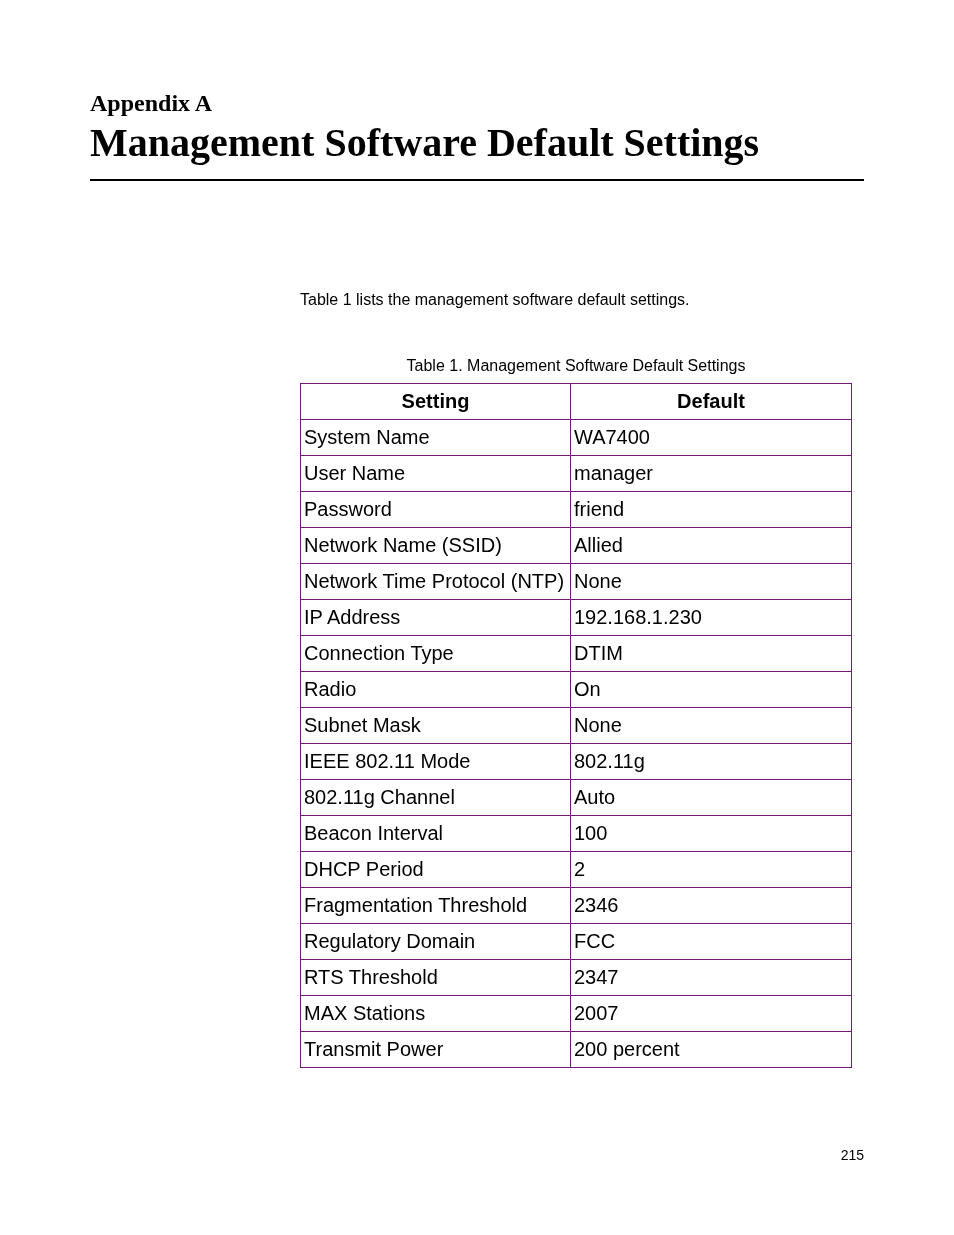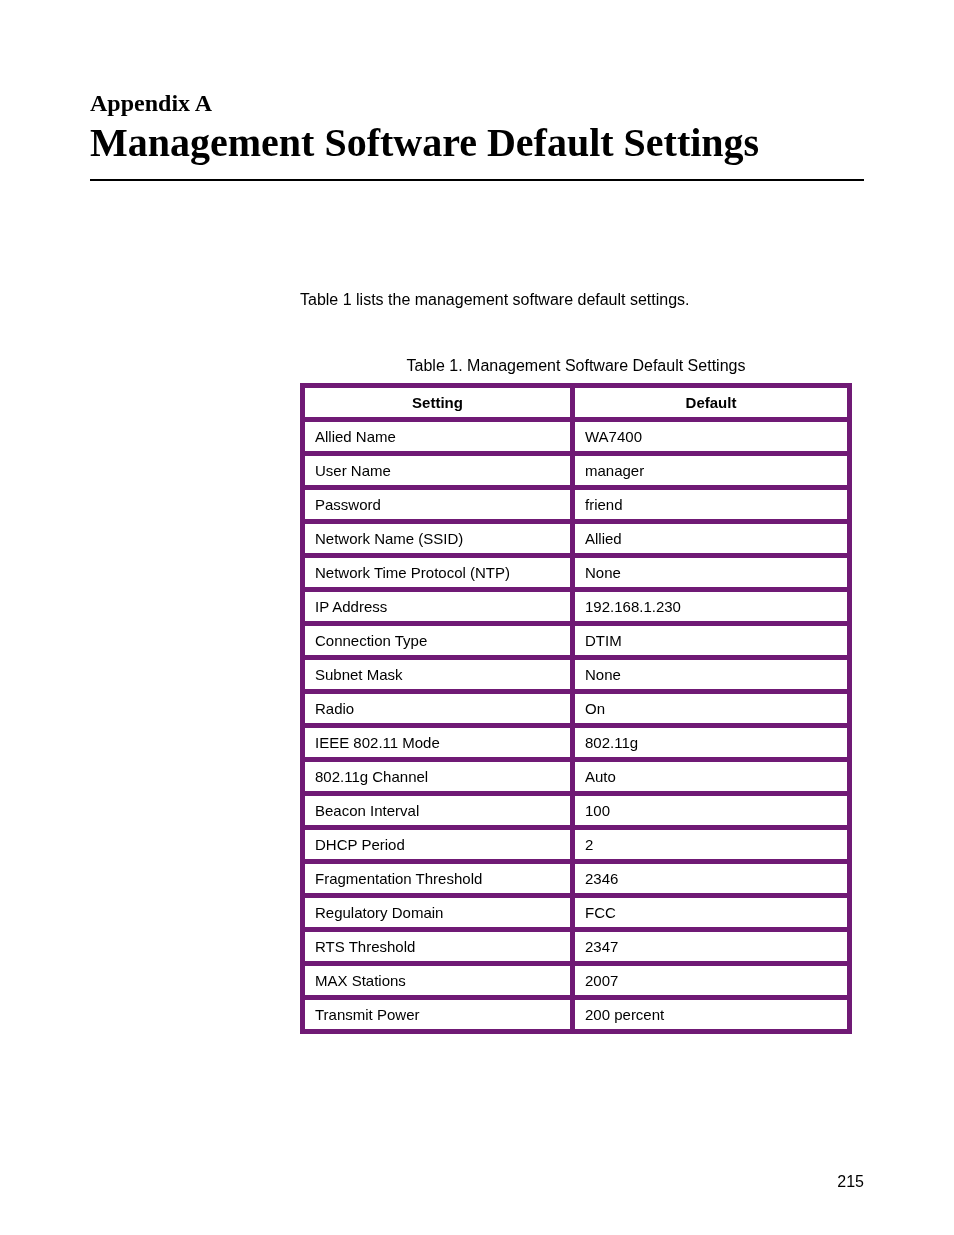--- a/index.html
+++ b/index.html
@@ -4,24 +4,24 @@
   <style>
     * { box-sizing: border-box; margin: 0; padding: 0; }
     html, body { width: 954px; height: 1235px; background: #fff; font-family: Arial, Helvetica, sans-serif; color: #000; }
     .page { width: 954px; height: 1235px; position: relative; padding: 90px 90px 60px 90px; }
     .appendix-label { font-family: "Times New Roman", Times, serif; font-size: 24px; font-weight: bold; margin-bottom: 4px; }
     .title { font-family: "Times New Roman", Times, serif; font-size: 40px; font-weight: bold; line-height: 1.1; border-bottom: 2px solid #000; padding-bottom: 14px; }
     .body { margin-top: 110px; margin-left: 210px; }
     .intro { font-size: 16px; margin-bottom: 14px; }
     .caption { font-size: 16px; text-align: center; margin-bottom: 8px; width: 552px; margin-top: 48px; }
     table.settings { border-collapse: collapse; width: 552px; }
-    table.settings th, table.settings td { border: 5px solid #701a75; padding: 6px 10px; font-size: 15px; text-align: left; vertical-align: middle; }
+    table.settings th, table.settings td { border: 1px solid #701a75; padding: 6px 3px; font-size: 20px; text-align: left; vertical-align: middle; }
     table.settings th { font-weight: bold; text-align: center; }
     table.settings th:first-child, table.settings td:first-child { width: 270px; }
-    .page-number { position: absolute; bottom: 44px; right: 90px; font-size: 16px; }
+    .page-number { position: absolute; bottom: 72px; right: 90px; font-size: 14px; }
   </style>
 </head>
 <body>
 
 <div class="page">
 
   <div>
     <div class="appendix-label">Appendix A</div>
     <div class="title">Management Software Default Settings</div>
   </div>
@@ -32,21 +32,21 @@
 
     <table class="settings">
       <thead>
         <tr>
           <th>Setting</th>
           <th>Default</th>
         </tr>
       </thead>
       <tbody>
         <tr>
-            <td>Allied Name</td>
+            <td>System Name</td>
             <td>WA7400</td>
           </tr>
         <tr>
             <td>User Name</td>
             <td>manager</td>
           </tr>
         <tr>
             <td>Password</td>
             <td>friend</td>
           </tr>
@@ -60,26 +60,26 @@
           </tr>
         <tr>
             <td>IP Address</td>
             <td>192.168.1.230</td>
           </tr>
         <tr>
             <td>Connection Type</td>
             <td>DTIM</td>
           </tr>
         <tr>
+            <td>Radio</td>
+            <td>On</td>
+          </tr>
+        <tr>
             <td>Subnet Mask</td>
             <td>None</td>
-          </tr>
-        <tr>
-            <td>Radio</td>
-            <td>On</td>
           </tr>
         <tr>
             <td>IEEE 802.11 Mode</td>
             <td>802.11g</td>
           </tr>
         <tr>
             <td>802.11g Channel</td>
             <td>Auto</td>
           </tr>
         <tr>

